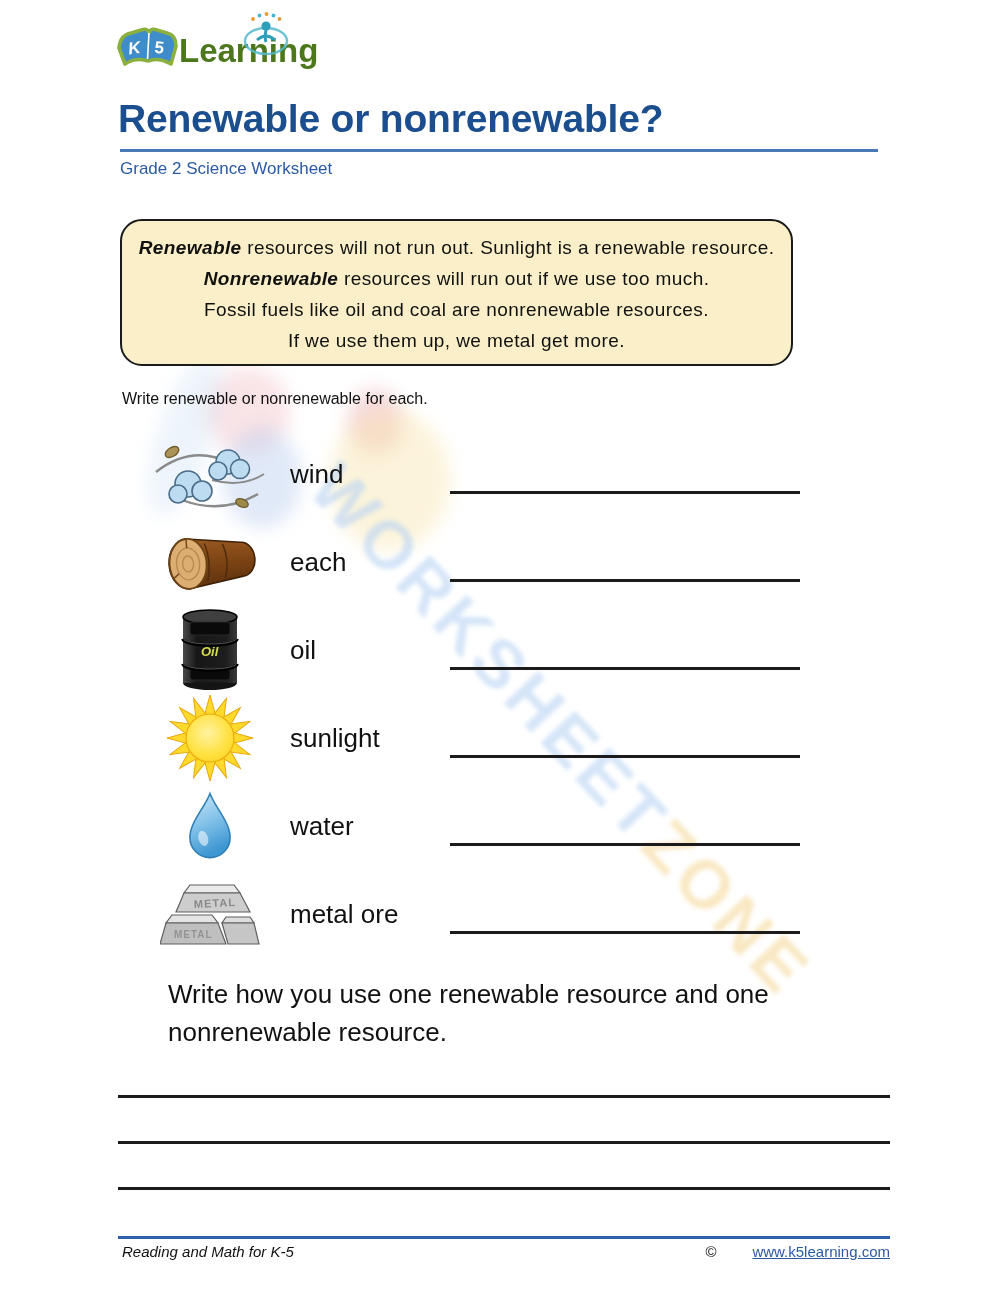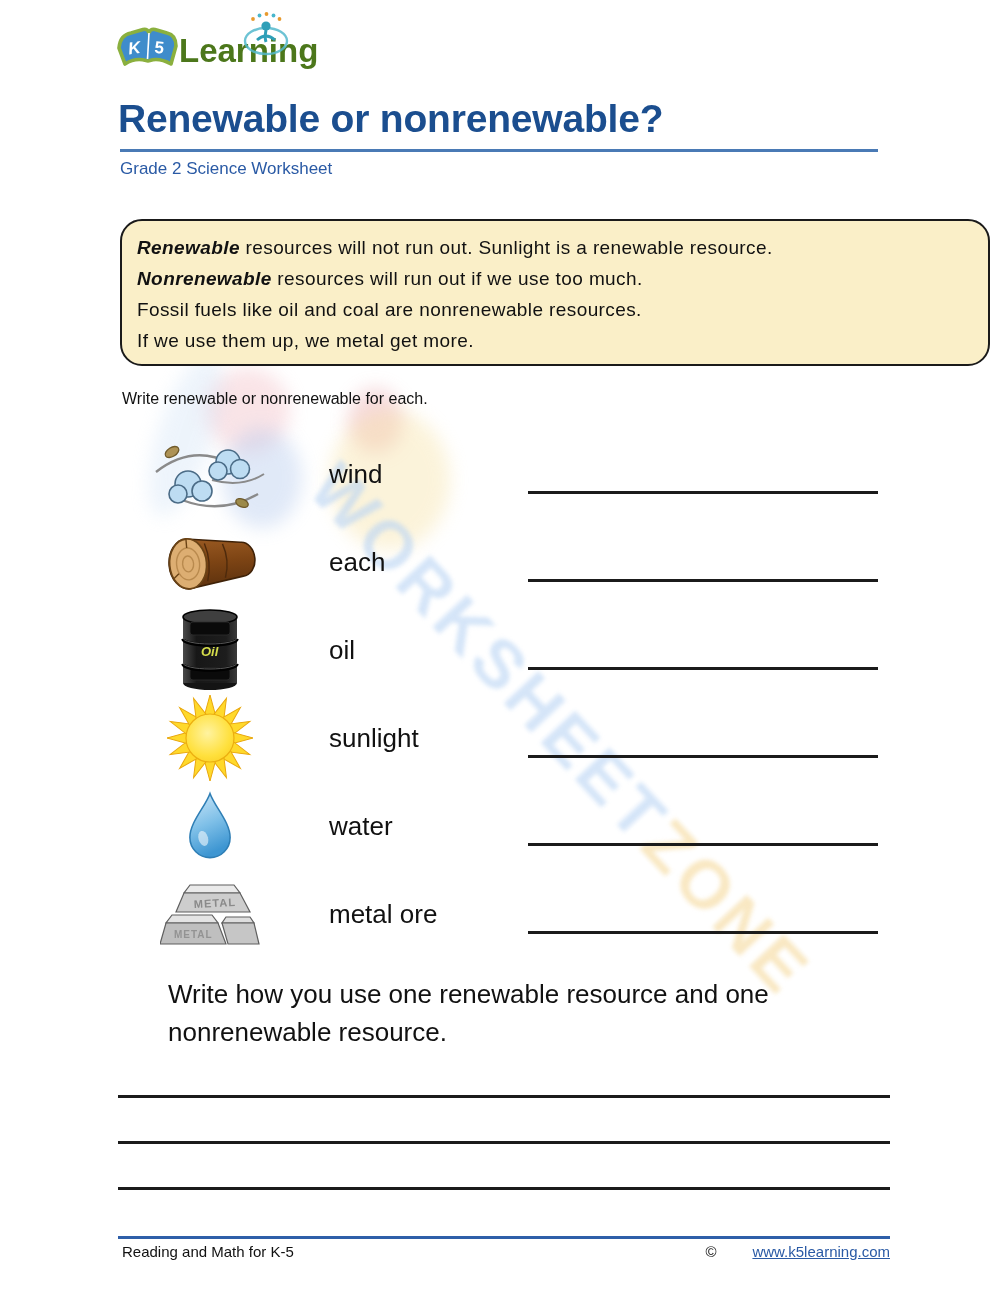--- a/index.html
+++ b/index.html
@@ -16,41 +16,41 @@
   .wm-word1{color:#BBD6F4;opacity:.62;}
   .wm-word2{color:#F7DFAC;opacity:.72;}
 
   
   .logo{left:116px;top:12px;}
   .title{left:118px;top:97px;font-size:39px;font-weight:bold;color:#1B4E8F;letter-spacing:-0.2px;z-index:1;}
   .title-rule{left:120px;top:149px;width:758px;height:3px;background:#4A7AB5;z-index:1;}
   .subtitle{left:120px;top:159px;font-size:17px;color:#2A5AA5;z-index:1;}
 
   
-  .info-box{left:120px;top:219px;width:870px;height:147px;box-sizing:border-box;
+  .info-box{left:120px;top:219px;width:673px;height:147px;box-sizing:border-box;
             background:#FAEFC8;border:2.5px solid #1a1a1a;border-radius:22px;
-            padding:11px 15px;font-size:19px;line-height:31px;letter-spacing:.4px;z-index:1;}
+            padding:11px 15px;font-size:19px;line-height:31px;letter-spacing:.4px;z-index:1;text-align:center;}
   .lead{font-weight:bold;font-style:italic;}
 
   .instr1{left:122px;top:390px;font-size:16px;z-index:1;}
 
   
   .rows{left:120px;top:430px;width:758px;z-index:1;position:absolute;}
-  .row{display:flex;align-items:center;height:88px;justify-content:space-between;}
+  .row{display:flex;align-items:center;height:88px;}
   .icon-box{width:120px;margin-left:30px;display:flex;justify-content:center;align-items:center;}
   .rlabel{width:160px;margin-left:20px;font-size:26px;color:#111;}
   .blank{width:350px;height:3px;background:#1b1b1b;transform:translateY(18px);}
 
   .instr2{left:122px;top:975px;width:712px;font-size:26px;line-height:38px;z-index:1;margin-left:46px;}
 
   .wline{left:118px;width:772px;height:3px;background:#1b1b1b;z-index:1;}
 
   
   .footer-rule{left:118px;top:1236px;width:772px;height:2.5px;background:#2E5FA9;z-index:1;}
-  .footer-left{left:122px;top:1243px;font-size:15px;color:#111;z-index:1;}
+  .footer-left{left:122px;top:1243px;font-size:15px;color:#111;z-index:1;font-style:italic;}
   .footer-right{right:110px;top:1243px;font-size:15px;z-index:1;}
   .copy{color:#111;margin-right:4px;}
   .flink{color:#2A5AA5;text-decoration:underline;cursor:pointer;margin-left:32px;}
 </style>
 </head>
 <body>
 
 <div class="page">
 
   <div class="wm-blob" style="left:205px;top:368px;width:85px;height:85px;background:#F2BCC4;opacity:.40;"></div>

